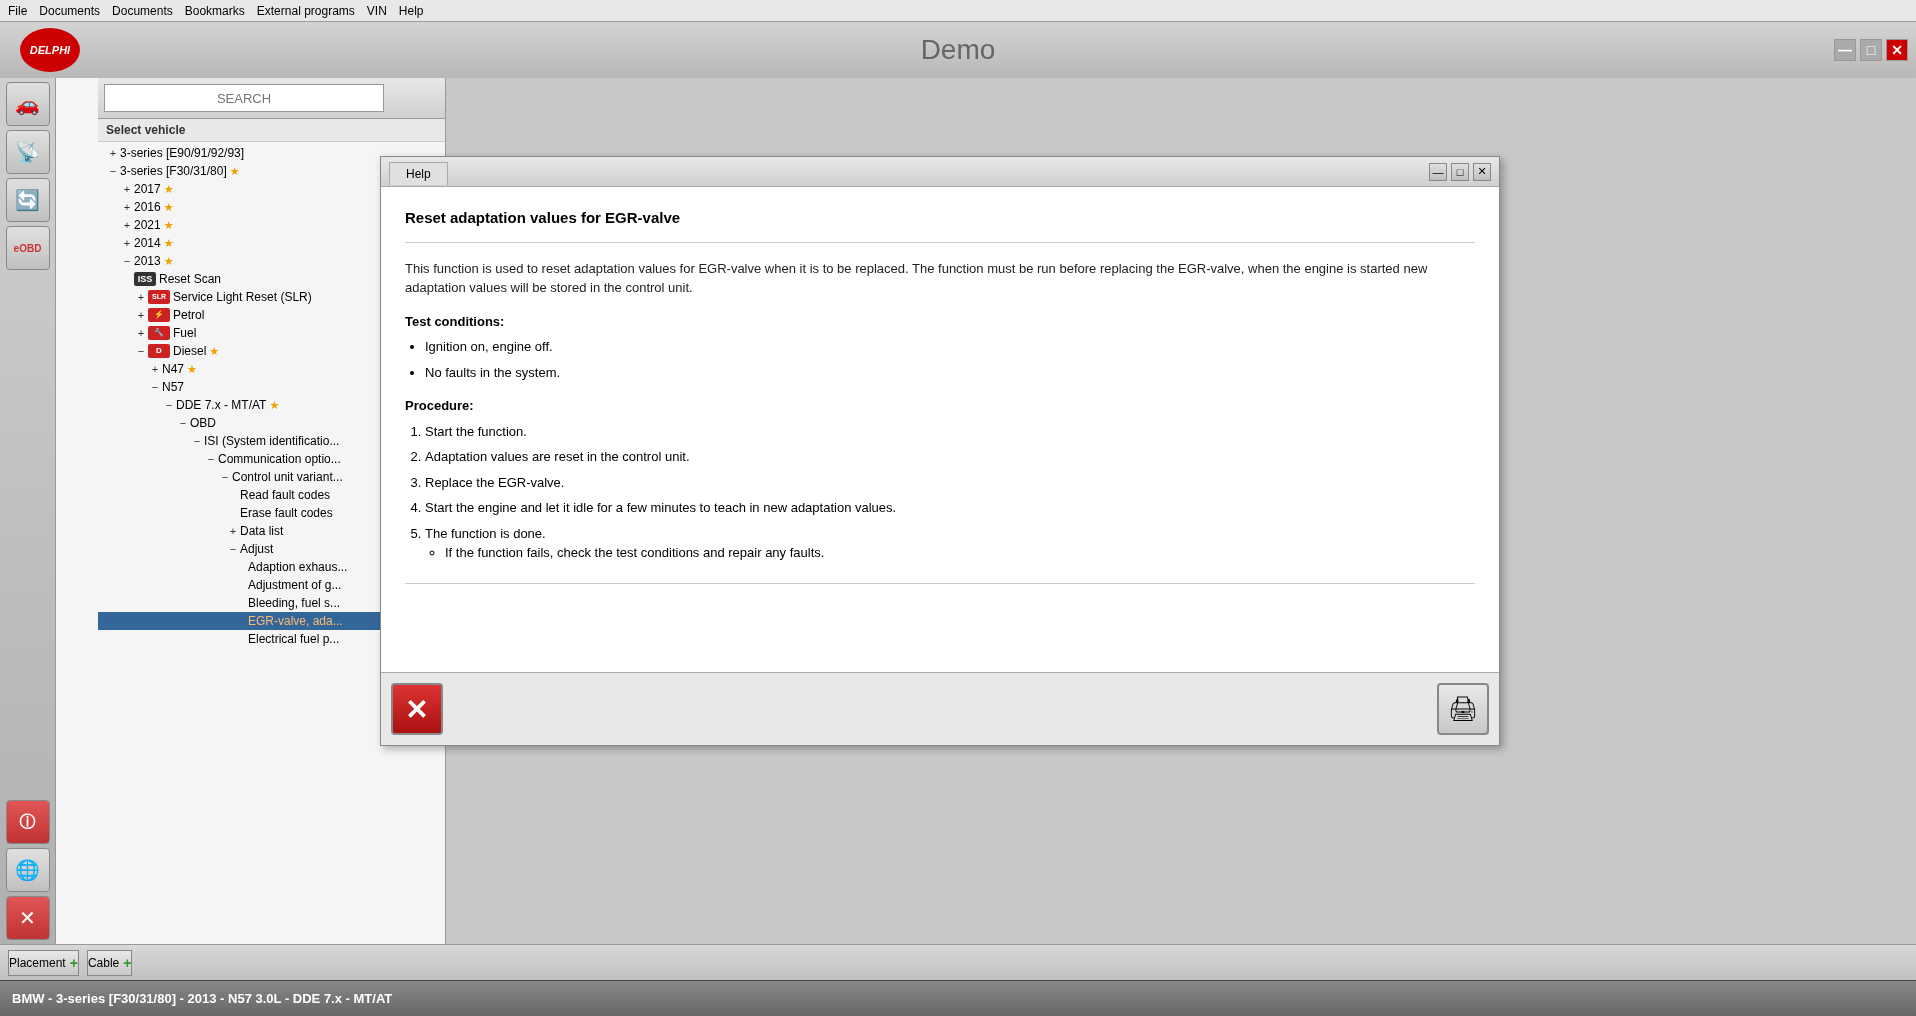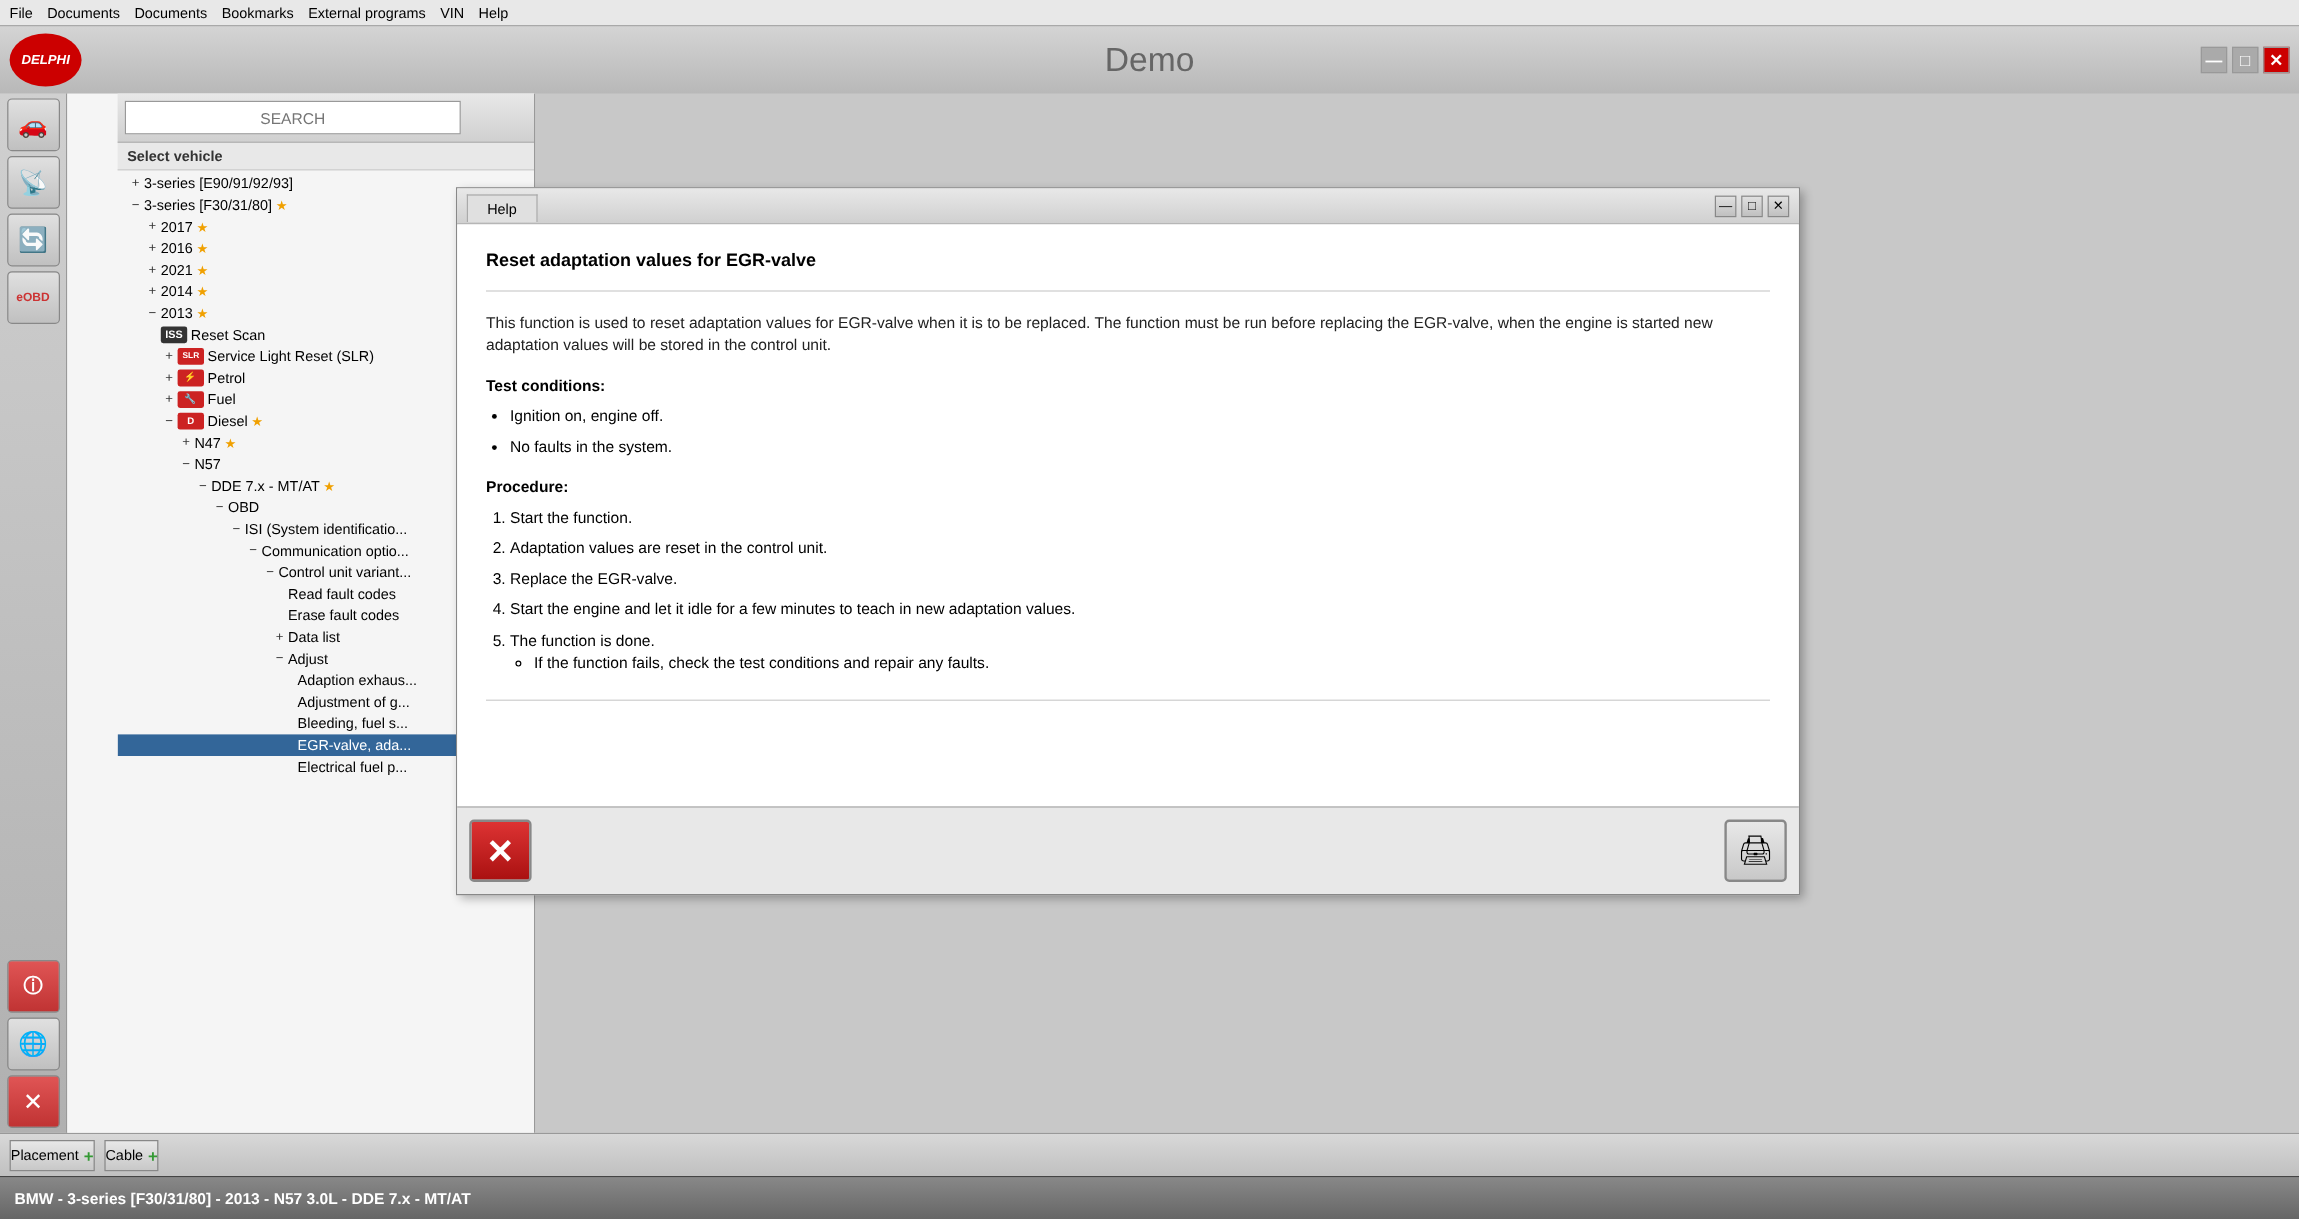--- a/index.html
+++ b/index.html
@@ -21,21 +21,21 @@
     .title-bar {
       background: linear-gradient(180deg, #d4d4d4, #b8b8b8);
       height: 56px;
       display: flex;
       align-items: center;
       justify-content: center;
       position: relative;
     }
     .delphi-logo {
       position: absolute;
-      left: 8px;
+      left: 20px;
       top: 6px;
       width: 60px;
       height: 44px;
       background: #cc0000;
       border-radius: 50%;
       display: flex;
       align-items: center;
       justify-content: center;
       color: white;
       font-weight: bold;
@@ -128,21 +128,21 @@
       padding: 2px 0;
     }
     .tree-item {
       padding: 2px 4px 2px 0;
       cursor: pointer;
       font-size: 12px;
       display: flex;
       align-items: center;
       white-space: nowrap;
     }
-    .tree-item.selected { background: #336699; color: #ffffff; }
+    .tree-item.selected { background: #336699; color: #fdba74; }
     .tree-item .indent { display: inline-block; }
     .tree-toggle { width: 14px; display: inline-block; text-align: center; color: #333; font-size: 11px; }
     .star { color: #f0a000; font-size: 11px; margin-left: 3px; }
     .badge {
       display: inline-block;
       width: 22px; height: 14px;
       border-radius: 2px;
       font-size: 9px;
       font-weight: bold;
       color: white;

